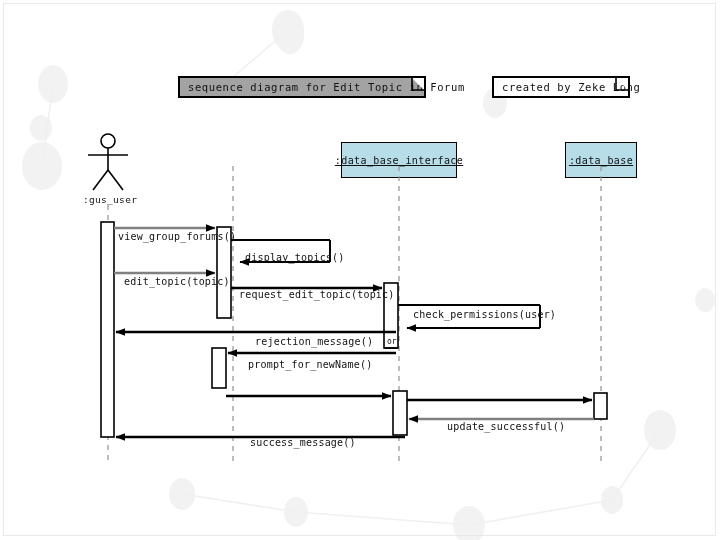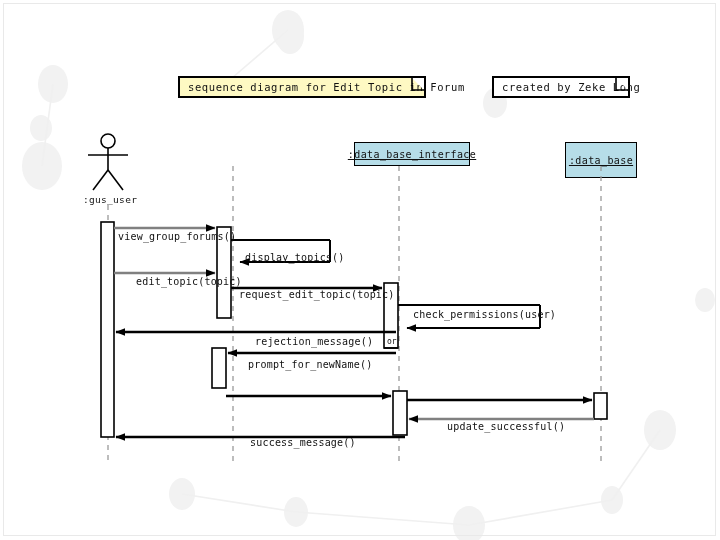--- a/index.html
+++ b/index.html
@@ -54,21 +54,21 @@
   }
   .note .dogear-line {
     position: absolute;
     right: 0px;
     top: 0px;
     width: 15px; height: 15px;
   }
   .note-title {
     left: 178px; top: 76px;
     width: 248px; height: 22px;
-    background: #fef9c3;
+    background: #a3a3a3;
   }
   .note-author {
     left: 492px; top: 76px;
     width: 138px; height: 22px;
     background: #ffffff;
   }
   .lifeline-box {
     position: absolute;
     box-sizing: border-box;
     background: #b6dde8;
@@ -149,21 +149,21 @@
   </div>
 
   <div class="note note-author">
     <span>created by Zeke Long</span>
     <svg class="dogear-line" viewBox="0 0 15 15">
       <path d="M 3 0 L 15 12 L 15 0 Z" fill="#ffffff" stroke="none"></path>
       <path d="M 3 0 L 3 12 L 15 12" fill="none" stroke="#000000" stroke-width="1.6"></path>
     </svg>
   </div>
 
-  <div class="lifeline-box" style="left:354px; top:142px; width:116px; height:24px;">
+  <div class="lifeline-box" style="left:341px; top:142px; width:116px; height:36px;">
     <span>:data_base_interface</span>
   </div>
   <div class="lifeline-box" style="left:565px; top:142px; width:72px; height:36px;">
     <span>:data_base</span>
   </div>
 
   <div class="actor-label" style="left:83px; top:194px;">:gus_user</div>
 
   <svg class="diagram-layer" viewBox="0 0 720 540" width="720" height="540">
     <defs>
@@ -233,21 +233,21 @@
 
     <line x1="407" y1="400" x2="592" y2="400" stroke="#000000" stroke-width="2.4" marker-end="url(#arrowFilled)"></line>
 
     <line x1="594" y1="419" x2="409" y2="419" stroke="#808080" stroke-width="2.4" marker-end="url(#arrowFilled)"></line>
 
     <line x1="405" y1="437" x2="116" y2="437" stroke="#000000" stroke-width="2.4" marker-end="url(#arrowFilled)"></line>
   </svg>
 
   <div class="msg-label" style="left:118px; top:231px;">view_group_forums()</div>
   <div class="msg-label" style="left:245px; top:252px;">display_topics()</div>
-  <div class="msg-label" style="left:136px; top:276px;">edit_topic(topic)</div>
+  <div class="msg-label" style="left:124px; top:276px;">edit_topic(topic)</div>
   <div class="msg-label" style="left:239px; top:289px;">request_edit_topic(topic)</div>
   <div class="msg-label" style="left:413px; top:309px;">check_permissions(user)</div>
   <div class="msg-label" style="left:255px; top:336px;">rejection_message()</div>
   <div class="msg-label" style="left:248px; top:359px;">prompt_for_newName()</div>
   <div class="msg-label" style="left:447px; top:421px;">update_successful()</div>
   <div class="msg-label" style="left:250px; top:437px;">success_message()</div>
 
   <div class="alt-label" style="left:387px; top:337px;">or</div>
 
 </div>

